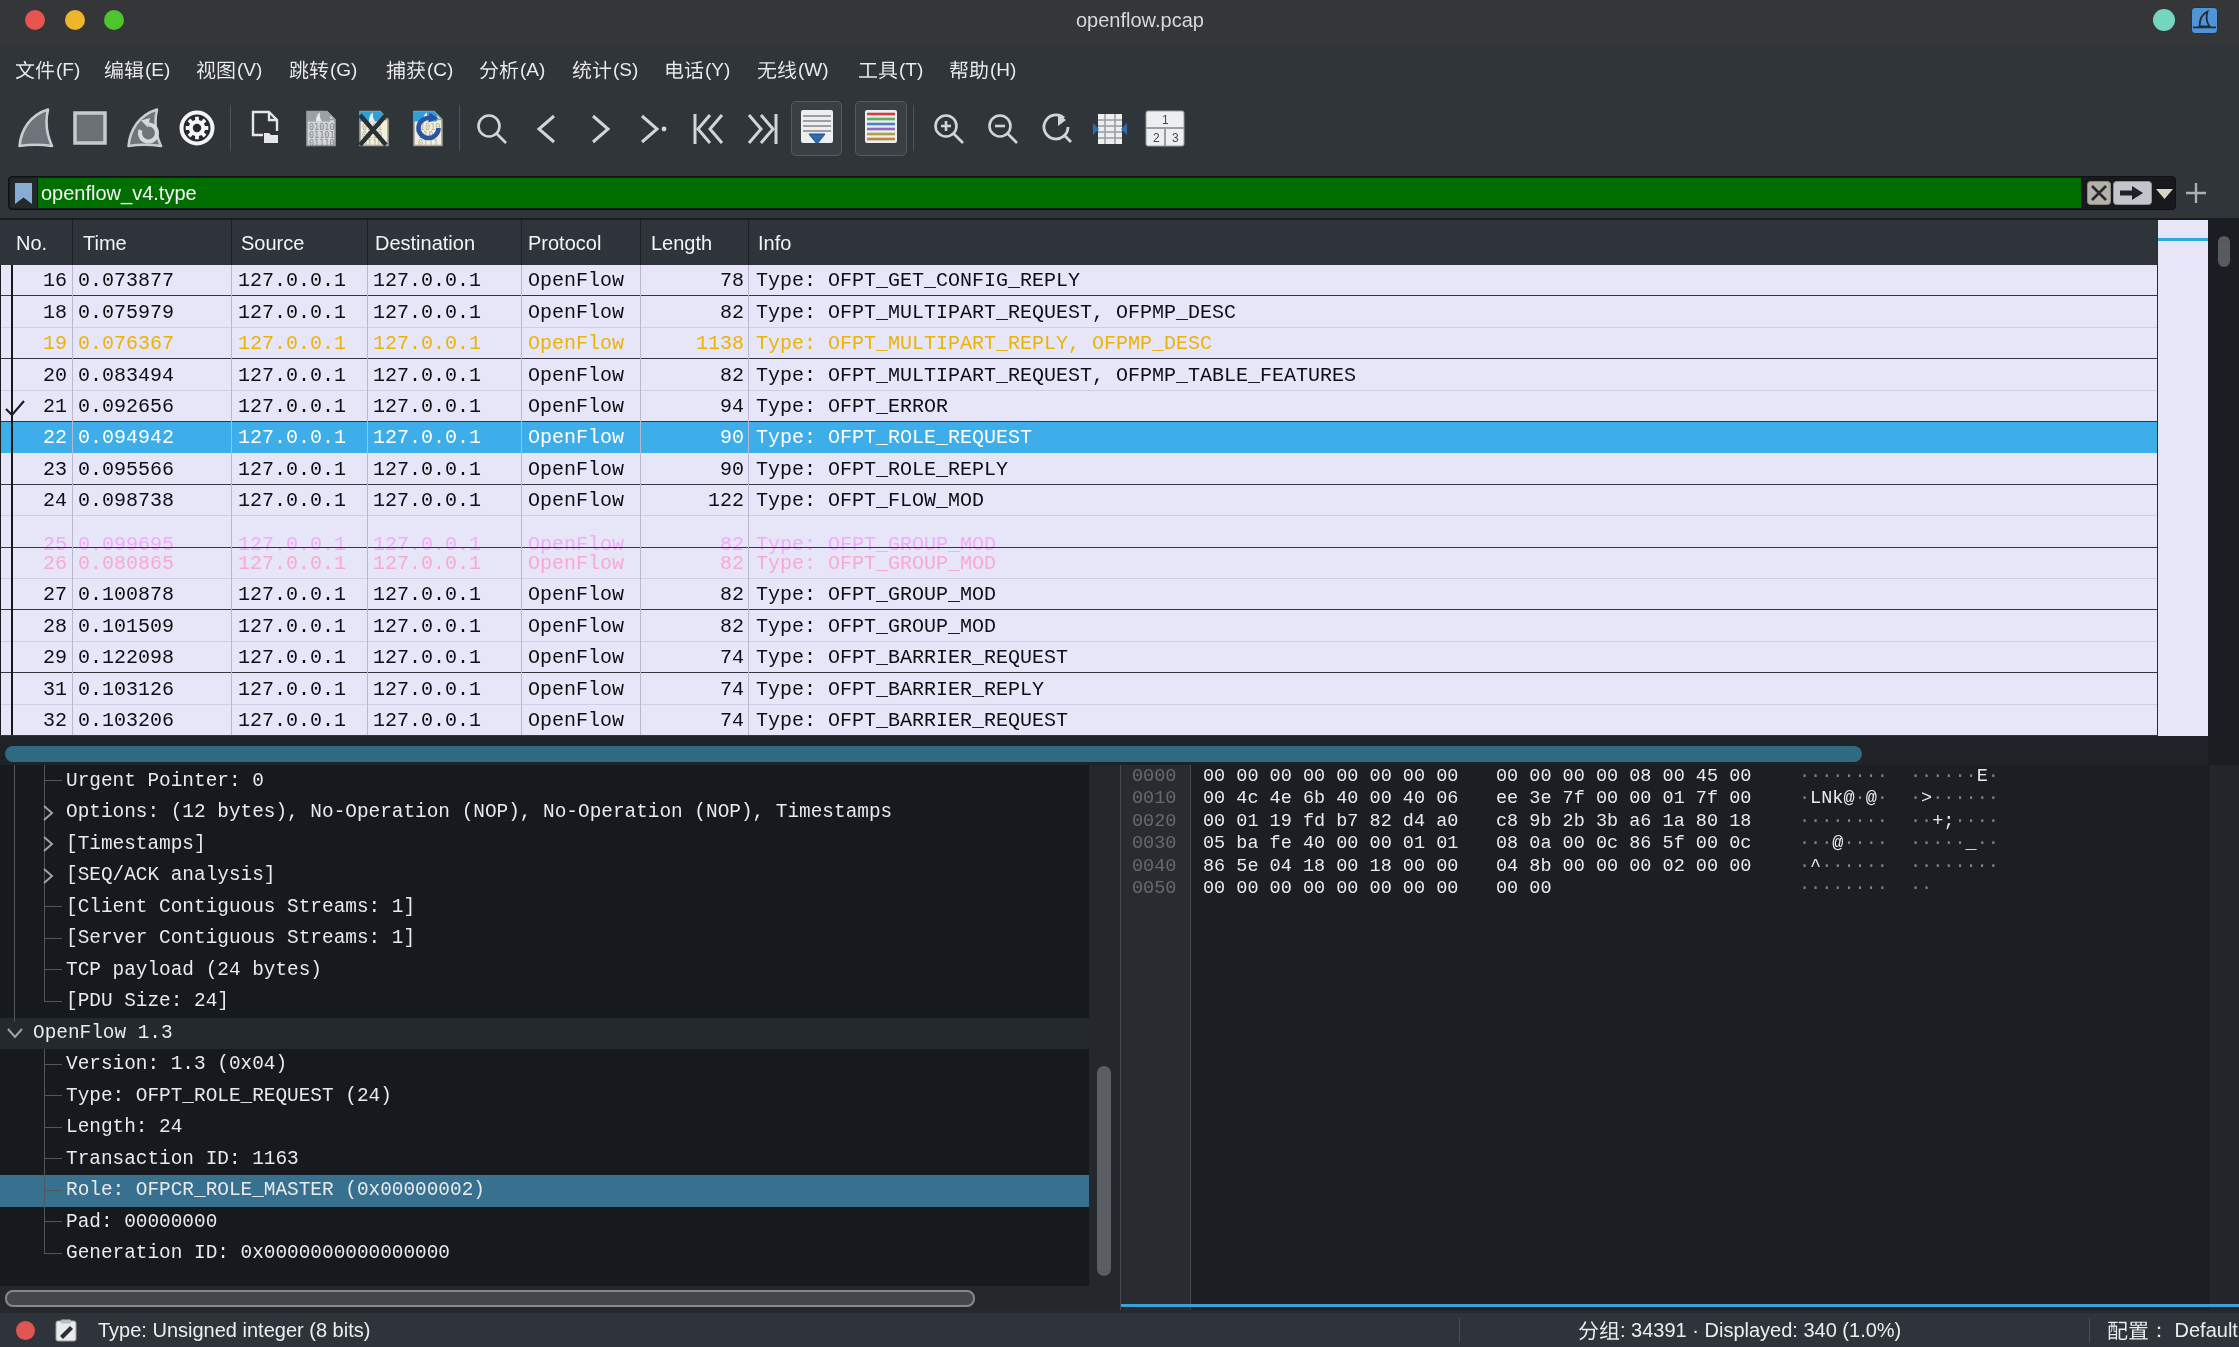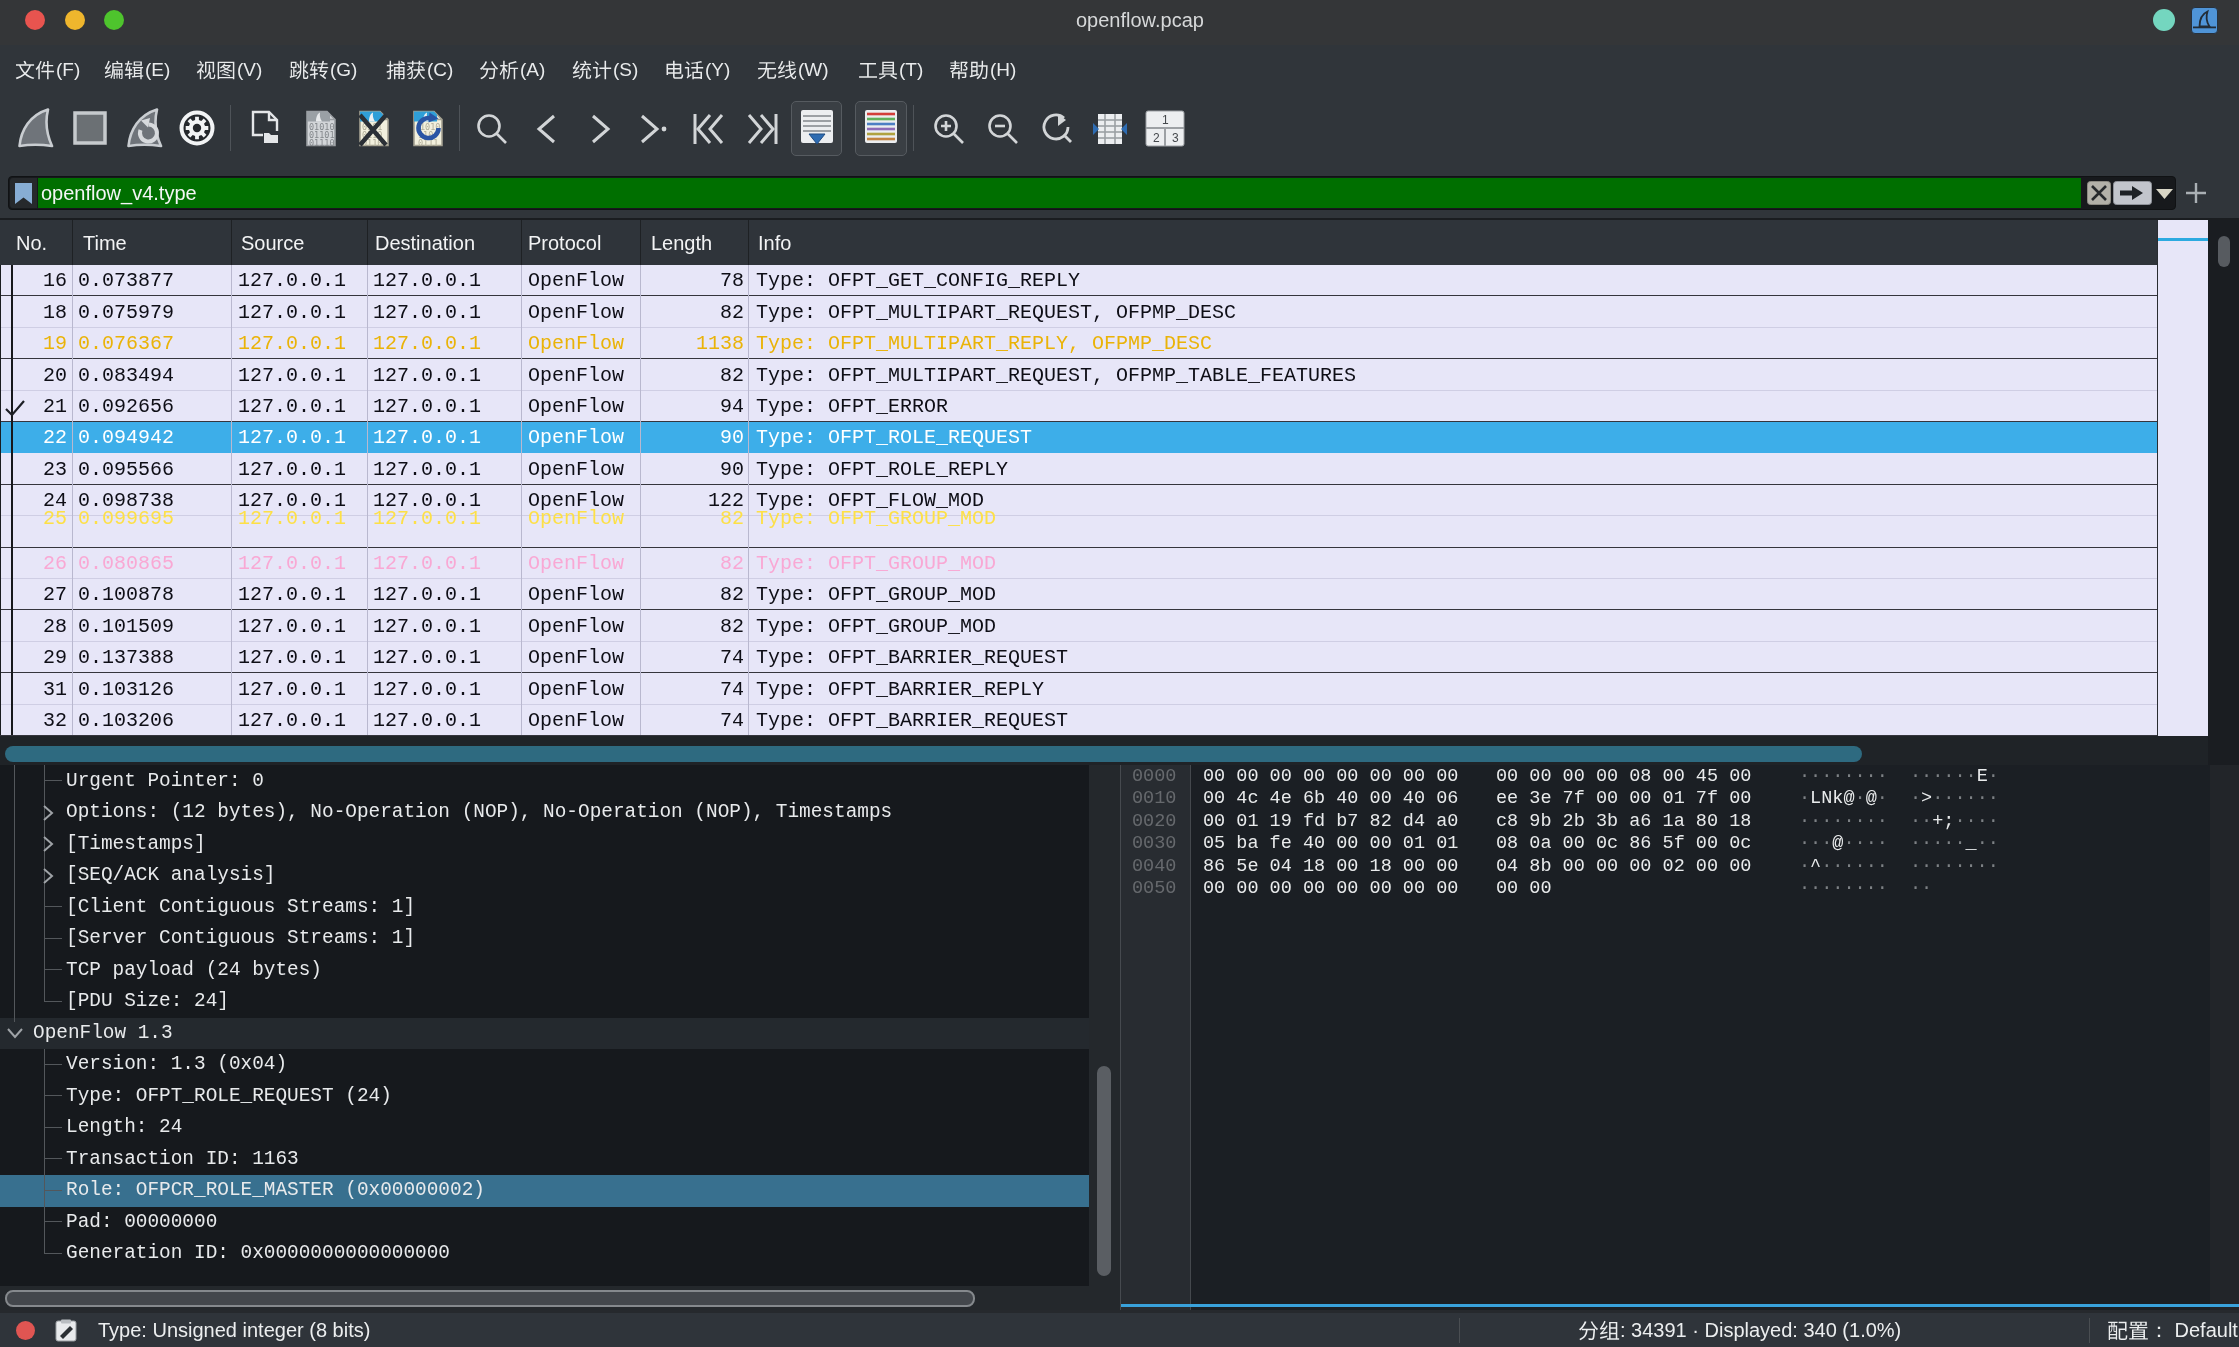--- a/index.html
+++ b/index.html
@@ -346,29 +346,29 @@
 <div class="abs" style="left:0;top:390px;width:2157px;height:1px;background:#cfcee4"></div>
 <div class="prow" style="top:391px;height:31px;color:#0e0e16"><i style="left:0;width:67px;justify-content:flex-end">21</i><i style="left:78px">0.092656</i><i style="left:238px">127.0.0.1</i><i style="left:373px">127.0.0.1</i><i style="left:528px">OpenFlow</i><i style="left:640px;width:104px;justify-content:flex-end">94</i><i style="left:756px">Type: OFPT_ERROR</i></div>
 <div class="abs" style="left:0;top:421px;width:2157px;height:1px;background:#35353d"></div>
 <div class="abs" style="left:0;top:422px;width:2157px;height:31px;background:#3daee9"></div>
 <div class="prow" style="top:422px;height:31px;color:#ffffff"><i style="left:0;width:67px;justify-content:flex-end">22</i><i style="left:78px">0.094942</i><i style="left:238px">127.0.0.1</i><i style="left:373px">127.0.0.1</i><i style="left:528px">OpenFlow</i><i style="left:640px;width:104px;justify-content:flex-end">90</i><i style="left:756px">Type: OFPT_ROLE_REQUEST</i></div>
 <div class="abs" style="left:0;top:452px;width:2157px;height:1px;background:#3daee9"></div>
 <div class="prow" style="top:453px;height:32px;color:#0e0e16"><i style="left:0;width:67px;justify-content:flex-end">23</i><i style="left:78px">0.095566</i><i style="left:238px">127.0.0.1</i><i style="left:373px">127.0.0.1</i><i style="left:528px">OpenFlow</i><i style="left:640px;width:104px;justify-content:flex-end">90</i><i style="left:756px">Type: OFPT_ROLE_REPLY</i></div>
 <div class="abs" style="left:0;top:484px;width:2157px;height:1px;background:#35353d"></div>
 <div class="prow" style="top:485px;height:31px;color:#0e0e16"><i style="left:0;width:67px;justify-content:flex-end">24</i><i style="left:78px">0.098738</i><i style="left:238px">127.0.0.1</i><i style="left:373px">127.0.0.1</i><i style="left:528px">OpenFlow</i><i style="left:640px;width:104px;justify-content:flex-end">122</i><i style="left:756px">Type: OFPT_FLOW_MOD</i></div>
 <div class="abs" style="left:0;top:515px;width:2157px;height:1px;background:#cfcee4"></div>
-<div class="prow" style="top:502px;height:32px;color:#fde047"><i style="left:0;width:67px;justify-content:flex-end">25</i><i style="left:78px">0.099695</i><i style="left:238px">127.0.0.1</i><i style="left:373px">127.0.0.1</i><i style="left:528px">OpenFlow</i><i style="left:640px;width:104px;justify-content:flex-end">82</i><i style="left:756px">Type: OFPT_GROUP_MOD</i></div>
+<div class="prow" style="top:528px;height:32px;color:#f0abfc"><i style="left:0;width:67px;justify-content:flex-end">25</i><i style="left:78px">0.099695</i><i style="left:238px">127.0.0.1</i><i style="left:373px">127.0.0.1</i><i style="left:528px">OpenFlow</i><i style="left:640px;width:104px;justify-content:flex-end">82</i><i style="left:756px">Type: OFPT_GROUP_MOD</i></div>
 <div class="abs" style="left:0;top:547px;width:2157px;height:1px;background:#35353d"></div>
 <div class="prow" style="top:548px;height:31px;color:#f9a8d4"><i style="left:0;width:67px;justify-content:flex-end">26</i><i style="left:78px">0.080865</i><i style="left:238px">127.0.0.1</i><i style="left:373px">127.0.0.1</i><i style="left:528px">OpenFlow</i><i style="left:640px;width:104px;justify-content:flex-end">82</i><i style="left:756px">Type: OFPT_GROUP_MOD</i></div>
 <div class="abs" style="left:0;top:578px;width:2157px;height:1px;background:#cfcee4"></div>
 <div class="prow" style="top:579px;height:31px;color:#0e0e16"><i style="left:0;width:67px;justify-content:flex-end">27</i><i style="left:78px">0.100878</i><i style="left:238px">127.0.0.1</i><i style="left:373px">127.0.0.1</i><i style="left:528px">OpenFlow</i><i style="left:640px;width:104px;justify-content:flex-end">82</i><i style="left:756px">Type: OFPT_GROUP_MOD</i></div>
 <div class="abs" style="left:0;top:609px;width:2157px;height:1px;background:#35353d"></div>
 <div class="prow" style="top:610px;height:32px;color:#0e0e16"><i style="left:0;width:67px;justify-content:flex-end">28</i><i style="left:78px">0.101509</i><i style="left:238px">127.0.0.1</i><i style="left:373px">127.0.0.1</i><i style="left:528px">OpenFlow</i><i style="left:640px;width:104px;justify-content:flex-end">82</i><i style="left:756px">Type: OFPT_GROUP_MOD</i></div>
 <div class="abs" style="left:0;top:641px;width:2157px;height:1px;background:#cfcee4"></div>
-<div class="prow" style="top:642px;height:31px;color:#0e0e16"><i style="left:0;width:67px;justify-content:flex-end">29</i><i style="left:78px">0.137388</i><i style="left:238px">127.0.0.1</i><i style="left:373px">127.0.0.1</i><i style="left:528px">OpenFlow</i><i style="left:640px;width:104px;justify-content:flex-end">74</i><i style="left:756px">Type: OFPT_BARRIER_REQUEST</i></div>
+<div class="prow" style="top:642px;height:31px;color:#0e0e16"><i style="left:0;width:67px;justify-content:flex-end">29</i><i style="left:78px">0.122098</i><i style="left:238px">127.0.0.1</i><i style="left:373px">127.0.0.1</i><i style="left:528px">OpenFlow</i><i style="left:640px;width:104px;justify-content:flex-end">74</i><i style="left:756px">Type: OFPT_BARRIER_REQUEST</i></div>
 <div class="abs" style="left:0;top:672px;width:2157px;height:1px;background:#35353d"></div>
 <div class="prow" style="top:673px;height:32px;color:#0e0e16"><i style="left:0;width:67px;justify-content:flex-end">31</i><i style="left:78px">0.103126</i><i style="left:238px">127.0.0.1</i><i style="left:373px">127.0.0.1</i><i style="left:528px">OpenFlow</i><i style="left:640px;width:104px;justify-content:flex-end">74</i><i style="left:756px">Type: OFPT_BARRIER_REPLY</i></div>
 <div class="abs" style="left:0;top:704px;width:2157px;height:1px;background:#cfcee4"></div>
 <div class="prow" style="top:705px;height:31px;color:#0e0e16"><i style="left:0;width:67px;justify-content:flex-end">32</i><i style="left:78px">0.103206</i><i style="left:238px">127.0.0.1</i><i style="left:373px">127.0.0.1</i><i style="left:528px">OpenFlow</i><i style="left:640px;width:104px;justify-content:flex-end">74</i><i style="left:756px">Type: OFPT_BARRIER_REQUEST</i></div>
 <div class="abs" style="left:0;top:735px;width:2157px;height:1px;background:#35353d"></div>
 <div class="abs" style="left:72px;top:265px;width:1px;height:471px;background:#b9b8cf"></div>
 <div class="abs" style="left:231px;top:265px;width:1px;height:471px;background:#b9b8cf"></div>
 <div class="abs" style="left:367px;top:265px;width:1px;height:471px;background:#b9b8cf"></div>
 <div class="abs" style="left:521px;top:265px;width:1px;height:471px;background:#b9b8cf"></div>
 <div class="abs" style="left:640px;top:265px;width:1px;height:471px;background:#b9b8cf"></div>

